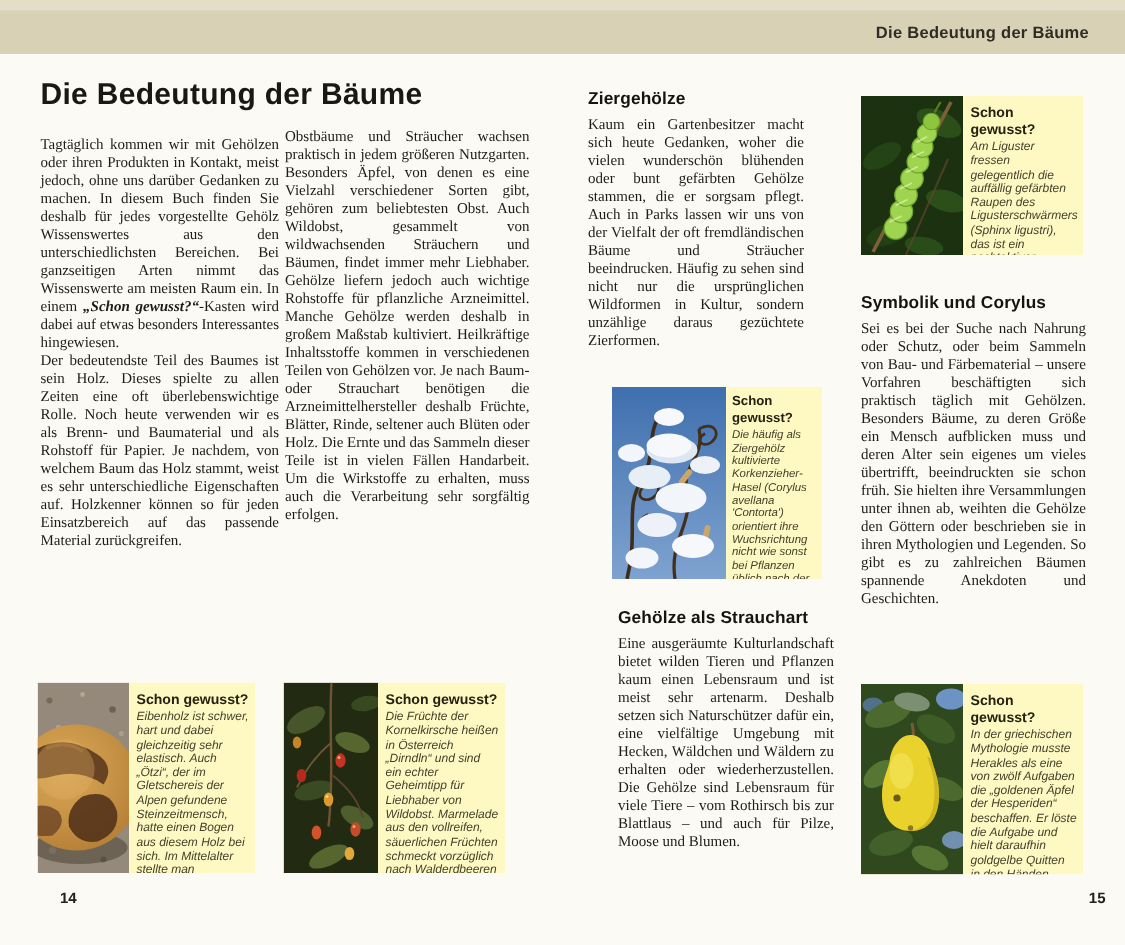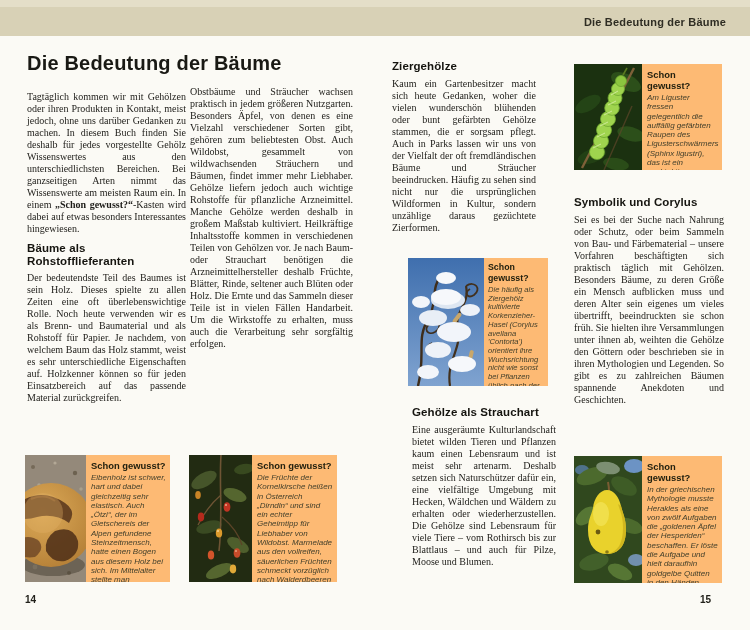--- a/index.html
+++ b/index.html
@@ -8,48 +8,47 @@
   .spread{position:absolute;inset:0;}
   .topbar{position:absolute;left:0;top:0;width:750px;height:36px;background:#d8d1b6;
           display:flex;align-items:flex-end;justify-content:flex-end;box-sizing:border-box;
           padding:0 24px 8px 0;}
   .topbar::before{content:"";position:absolute;left:0;top:0;width:100%;height:7px;background:#e4dec8;}
   .topbar span{font:bold 11px "Liberation Sans",sans-serif;color:#2f2d23;letter-spacing:.2px;}
   .title{position:absolute;left:27px;top:52px;margin:0;font:bold 20px/22px "Liberation Sans",sans-serif;
          color:#191914;letter-spacing:.2px;}
   .col{position:absolute;color:#1d1c18;}
   .col p{margin:0;font:10px/12px "Liberation Serif",serif;text-align:justify;hyphens:auto;-webkit-hyphens:auto;}
-  .col p b{font-family:"Liberation Serif",serif;}
+  .col p b{font-family:"Liberation Serif",serif;font-style:italic;}
   h3{margin:0 0 5px 0;font:bold 11.5px/12.6px "Liberation Sans",sans-serif;color:#15140f;letter-spacing:.1px;}
   .mt{margin-top:7px;}
   .sg{position:absolute;display:flex;overflow:hidden;}
   .sg .photo{flex:none;height:100%;}
   .sg .photo svg{display:block;width:100%;height:100%;}
-  .sg .panel{flex:1;background:#fdba74;box-sizing:border-box;padding:5px 4px 3px 5px;overflow:hidden;}
+  .sg .panel{flex:1;background:#fef9c3;box-sizing:border-box;padding:5px 4px 3px 5px;overflow:hidden;}
   .sg-h{font:bold 9.4px/11px "Liberation Sans",sans-serif;color:#23210f;margin-bottom:2px;}
   .sg-t{font:italic 8px/9.3px "Liberation Sans",sans-serif;color:#44402b;}
   .sg .panel.narrow{padding:4px 3px 2px 4px;}
   .panel.narrow .sg-t{font-size:7.6px;line-height:8.7px;}
   .panel.narrow .sg-h{font-size:8.8px;}
-  .pagenum{position:absolute;font:bold 10px "Liberation Sans",sans-serif;color:#22211b;}
+  .pagenum{position:absolute;font:bold 10px "Liberation Sans",sans-serif;color:#22211b;margin-left:15px;}
 </style>
 </head>
 <body>
 
 <div class="spread">
 
   <div class="topbar">
     <span>Die Bedeutung der Bäume</span>
   </div>
 
   <h1 class="title">Die Bedeutung der Bäume</h1>
 
   <div class="col" style="left:27px;top:91px;width:159px">
     <p><span>Tagtäglich kommen wir mit Gehölzen oder ihren Produkten in Kontakt, meist jedoch, ohne uns darüber Gedanken zu machen. In diesem Buch finden Sie deshalb für jedes vorgestellte Gehölz Wissenswertes aus den unterschiedlichsten Bereichen. Bei ganzseitigen Arten nimmt das Wissenswerte am meisten Raum ein. In einem </span><b>„Schon gewusst?“</b><span>-Kasten wird dabei auf etwas besonders Interessantes hingewiesen.</span></p>
-    <h3 class="mt">Bäume als Rohstofflieferanten</h3>
     <p>Der bedeutendste Teil des Baumes ist sein Holz. Dieses spielte zu allen Zeiten eine oft überlebenswichtige Rolle. Noch heute verwenden wir es als Brenn- und Baumaterial und als Rohstoff für Papier. Je nachdem, von welchem Baum das Holz stammt, weist es sehr unterschiedliche Eigenschaften auf. Holzkenner können so für jeden Einsatzbereich auf das passende Material zurückgreifen.</p>
   </div>
 
   <div class="col" style="left:190px;top:86px;width:163px">
     <p>Obstbäume und Sträucher wachsen praktisch in jedem größeren Nutzgarten. Besonders Äpfel, von denen es eine Vielzahl verschiedener Sorten gibt, gehören zum beliebtesten Obst. Auch Wildobst, gesammelt von wildwachsenden Sträuchern und Bäumen, findet immer mehr Liebhaber. Gehölze liefern jedoch auch wichtige Rohstoffe für pflanzliche Arzneimittel. Manche Gehölze werden deshalb in großem Maßstab kultiviert. Heilkräftige Inhaltsstoffe kommen in verschiedenen Teilen von Gehölzen vor. Je nach Baum- oder Strauchart benötigen die Arzneimittelhersteller deshalb Früchte, Blätter, Rinde, seltener auch Blüten oder Holz. Die Ernte und das Sammeln dieser Teile ist in vielen Fällen Handarbeit. Um die Wirkstoffe zu erhalten, muss auch die Verarbeitung sehr sorgfältig erfolgen.</p>
   </div>
 
   <div class="col" style="left:392px;top:60px;width:144px">
     <h3>Ziergehölze</h3>
     <p>Kaum ein Gartenbesitzer macht sich heute Gedanken, woher die vielen wunderschön blühenden oder bunt gefärbten Gehölze stammen, die er sorgsam pflegt. Auch in Parks lassen wir uns von der Vielfalt der oft fremdländischen Bäume und Sträucher beeindrucken. Häufig zu sehen sind nicht nur die ursprünglichen Wildformen in Kultur, sondern unzählige daraus gezüchtete Zierformen.</p>
@@ -232,15 +231,15 @@
         <circle cx="33" cy="96" r="1.8" fill="#8a7a16"></circle>
       </svg>
     </div>
     <div class="panel">
       <div class="sg-h">Schon gewusst?</div>
       <div class="sg-t">In der griechischen Mythologie musste Herakles als eine von zwölf Aufgaben die „goldenen Äpfel der Hesperiden“ beschaffen. Er löste die Aufgabe und hielt daraufhin goldgelbe Quitten in den Händen. Auch der „Apfel der Venus“ war in Wahrheit eine Quitte.</div>
     </div>
   </div>
 
   <div class="pagenum" style="left:25px;top:594px">14</div>
-  <div class="pagenum" style="left:700px;top:594px;width:22px;text-align:left">15</div>
+  <div class="pagenum" style="left:700px;top:594px;width:22px;text-align:right">15</div>
 
 </div>
 
 </body></html>

